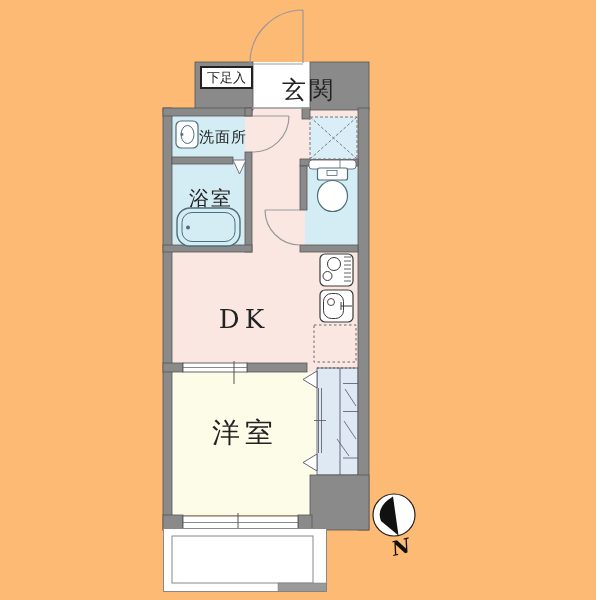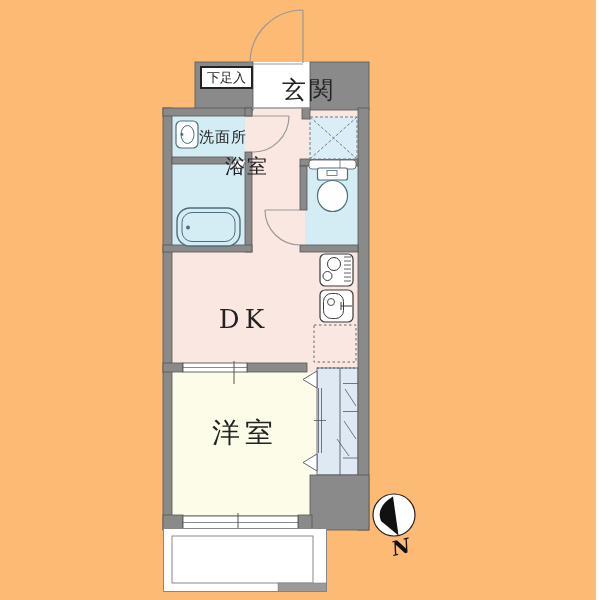--- a/index.html
+++ b/index.html
@@ -146,17 +146,17 @@
     <g>
       <circle cx="394" cy="515" r="21" fill="#ffffff" stroke="#222" stroke-width="1.2"></circle>
       <path d="M393,496.5 Q375.5,507 381,521 L398.5,535.5 Z" fill="#111"></path>
     </g>
   </svg>
 
   <div class="shoe-box">下足入</div>
 
   <div class="lbl lbl-genkan" style="left:281px;top:90px;margin-left:28px;">玄関</div>
   <div class="lbl lbl-washroom" style="left:223px;top:137px;">洗面所</div>
-  <div class="lbl lbl-bath" style="left:211px;top:166px;margin-left:36px;">浴室</div>
+  <div class="lbl lbl-bath" style="left:211px;top:198px;">浴室</div>
   <div class="lbl lbl-dk" style="left:244px;top:292px;margin-top:27px;">DK</div>
   <div class="lbl lbl-west" style="left:245px;top:433px;">洋室</div>
   <div class="lbl lbl-n" style="left:401px;top:547px;">N</div>
 </div>
 
 </body></html>

